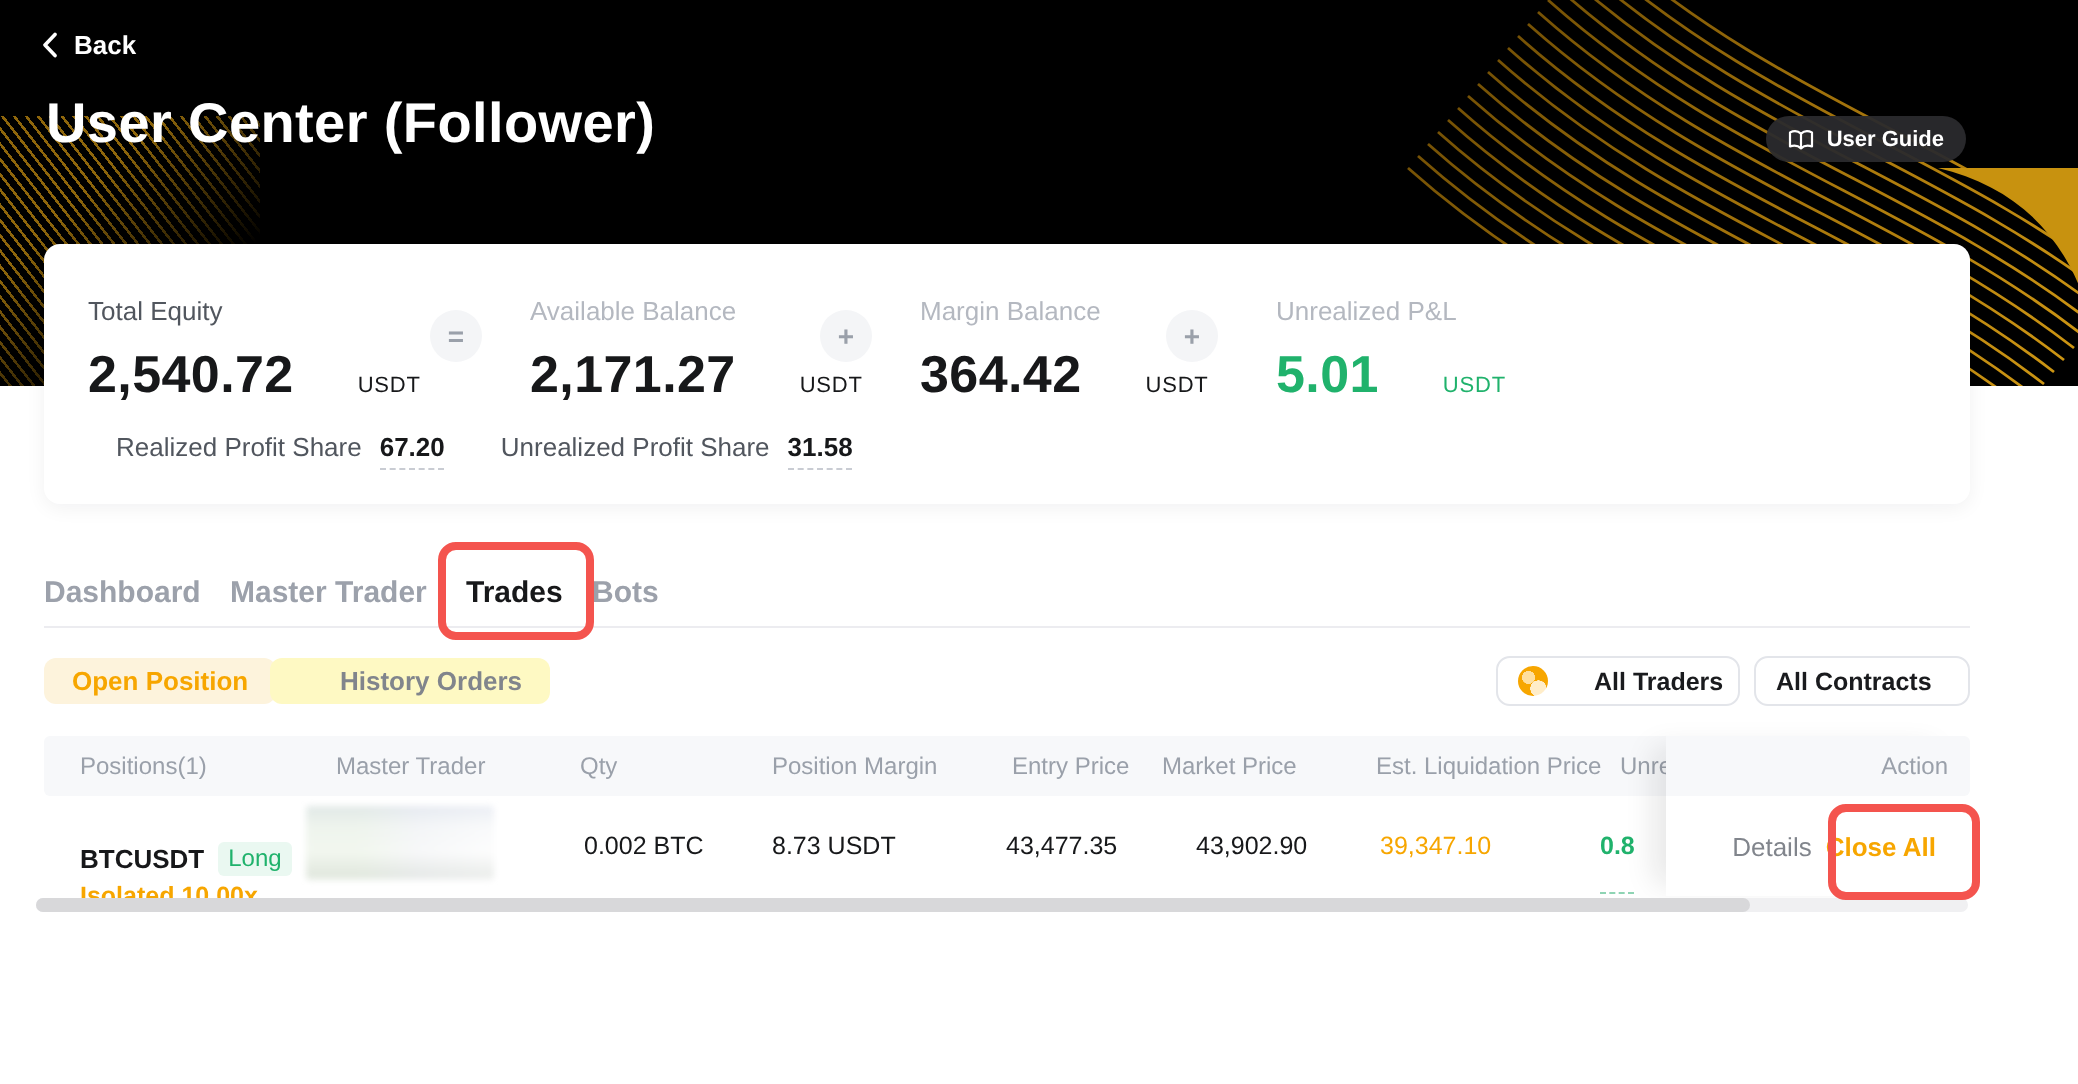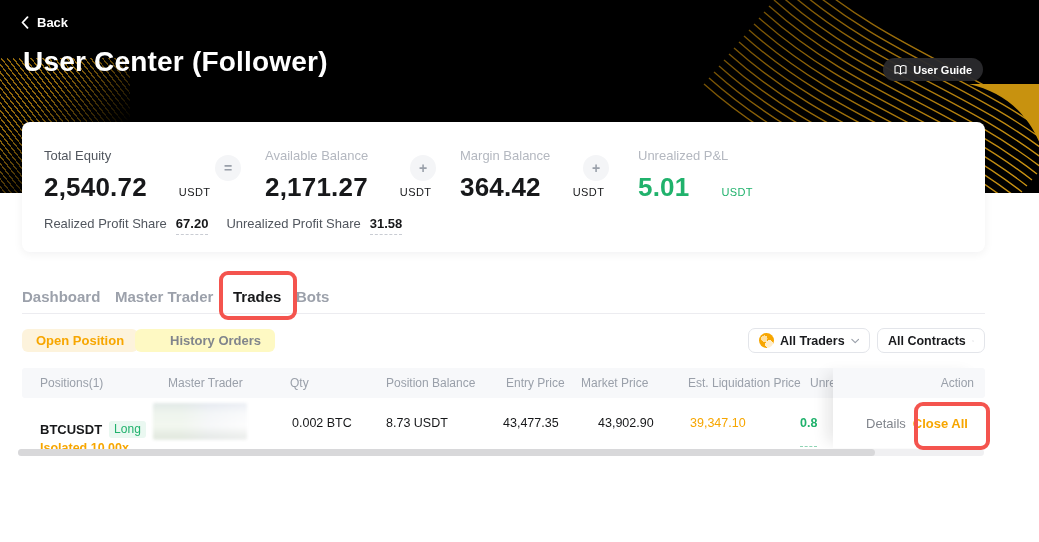--- a/index.html
+++ b/index.html
@@ -26,21 +26,21 @@
   .stat{position:absolute;top:26px;}
   .stat-label{font-size:13px;color:#b4b8c0;margin-bottom:9px;}
   .stat-label.dark{color:#51565e;}
   .stat-value{font-size:26px;font-weight:800;color:#17181a;letter-spacing:.2px;}
   .stat-value .unit{font-size:11px;font-weight:400;margin-left:14px;letter-spacing:.4px;padding-left:18px;}
   .stat.green .stat-value,.stat.green .unit{color:#20b26c;}
   .stat-1{left:22px;} .stat-2{left:243px;} .stat-3{left:438px;} .stat-4{left:616px;}
   .op{position:absolute;top:33px;width:26px;height:26px;border-radius:50%;background:#f4f5f7;color:#9aa0aa;
       font-size:14px;font-weight:600;display:flex;align-items:center;justify-content:center;}
   .op-1{left:193px;} .op-2{left:388px;} .op-3{left:561px;}
-  .share-row{position:absolute;left:22px;top:94px;display:flex;gap:18px;align-items:flex-end;}
+  .share-row{position:absolute;left:36px;top:94px;display:flex;gap:28px;align-items:flex-end;}
   .share{display:flex;align-items:baseline;gap:9px;}
   .share-label{font-size:13px;color:#51565e;}
   .share-value{font-size:13px;font-weight:700;color:#17181a;border-bottom:1px dashed #c9ccd3;padding-bottom:3px;}
 
   
   .tab{position:absolute;top:287px;font-size:15px;font-weight:700;color:#9ca1ab;cursor:pointer;line-height:20px;}
   .tab.active{color:#17181a;}
   .tab-dashboard{left:22px;} .tab-master{left:115px;} .tab-trades{left:233px;} .tab-bots{left:296px;}
   .tab-divider{position:absolute;left:22px;top:313px;width:963px;height:1px;background:#ececf0;}
 
@@ -49,21 +49,21 @@
   .annot-trades{left:219px;top:271px;width:70px;height:41px;}
   .annot-close{left:914px;top:402px;width:68px;height:40px;}
 
   
   .pill{position:absolute;top:329px;height:23px;line-height:23px;padding:0 14px;border-radius:6px;
         font-size:13px;font-weight:700;cursor:pointer;}
   .pill-open{left:22px;background:#fdf3dc;color:#f7a600;}
   .pill-history{left:135px;background:#fef9c3;color:#81858c;padding-left:35px;}
 
   
-  .dd{position:absolute;top:328px;height:25px;display:flex;align-items:center;gap:6px;
+  .dd{position:absolute;top:328px;height:25px;display:flex;align-items:center;gap:23px;
       border:1px solid #e3e5ea;border-radius:7px;padding:0 10px;box-sizing:border-box;background:#fff;cursor:pointer;}
   .dd-label{font-size:12.5px;font-weight:600;color:#1a1b1e;white-space:nowrap;}
   .dd-traders{left:748px;width:122px;}
   .dd-contracts{left:877px;width:108px;justify-content:space-between;}
   .avatar{width:15px;height:15px;border-radius:50%;flex:none;
     background:radial-gradient(circle at 35% 38%,#ffdf9e 0 3.2px,rgba(0,0,0,0) 3.3px),
                radial-gradient(circle at 68% 75%,#ffedc9 0 4px,rgba(0,0,0,0) 4.1px),#f7a600;}
   .dd-traders .chev{margin-left:auto;}
 
   
@@ -213,21 +213,21 @@
     <span class="dd-label">All Contracts</span>
     <svg class="chev" width="10" height="6" viewBox="0 0 10 6">
       <polyline points="1,1 5,5 9,1" fill="none" stroke="#9aa0aa" stroke-width="1.4" stroke-linecap="round" stroke-linejoin="round"></polyline>
     </svg>
   </div>
 
   <div class="thead">
     <span class="th th-pos">Positions(1)</span>
     <span class="th th-master">Master Trader</span>
     <span class="th th-qty">Qty</span>
-    <span class="th th-pmargin">Position Balance</span>
+    <span class="th th-pmargin">Position Margin</span>
     <span class="th th-entry">Entry Price</span>
     <span class="th th-market">Market Price</span>
     <span class="th th-liq">Est. Liquidation Price</span>
     <span class="th th-upnl">Unrealized P&amp;L</span>
   </div>
 
   <div class="trow">
     <div class="cell-symbol">
       <div class="sym-line">
         <span class="sym">BTCUSDT</span>

